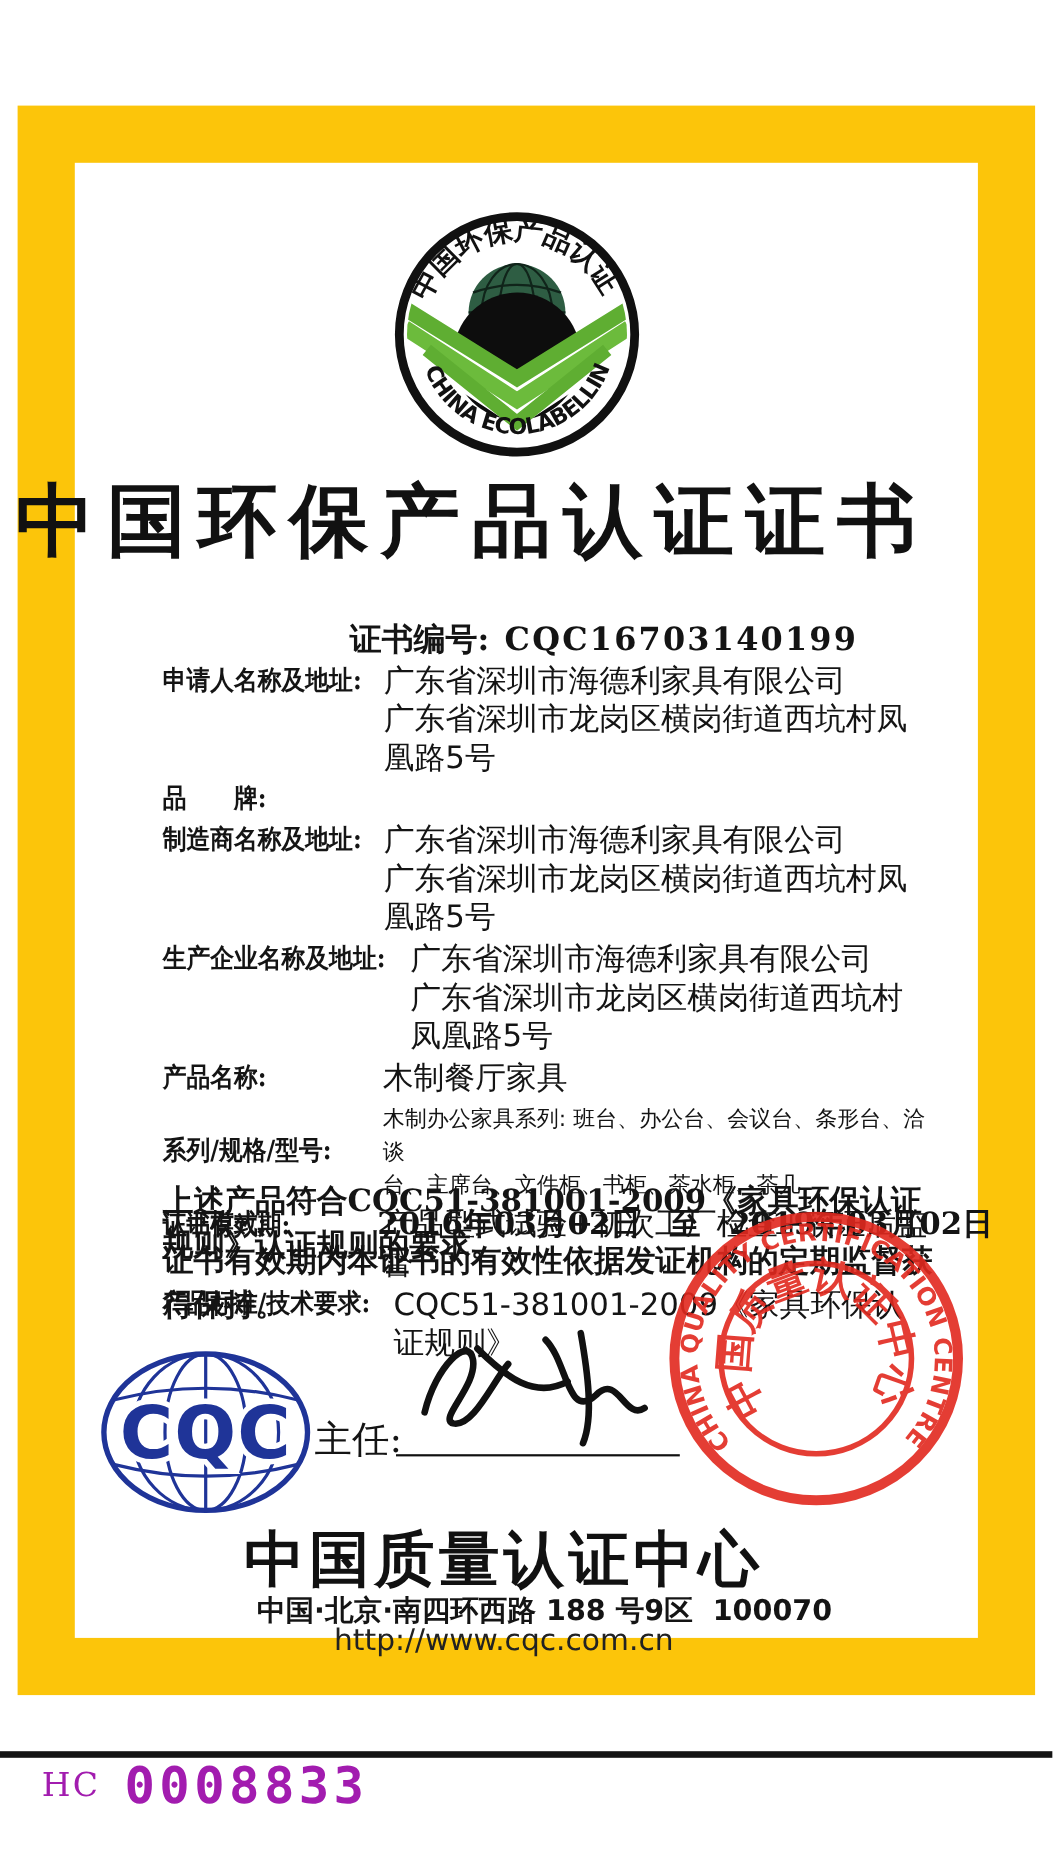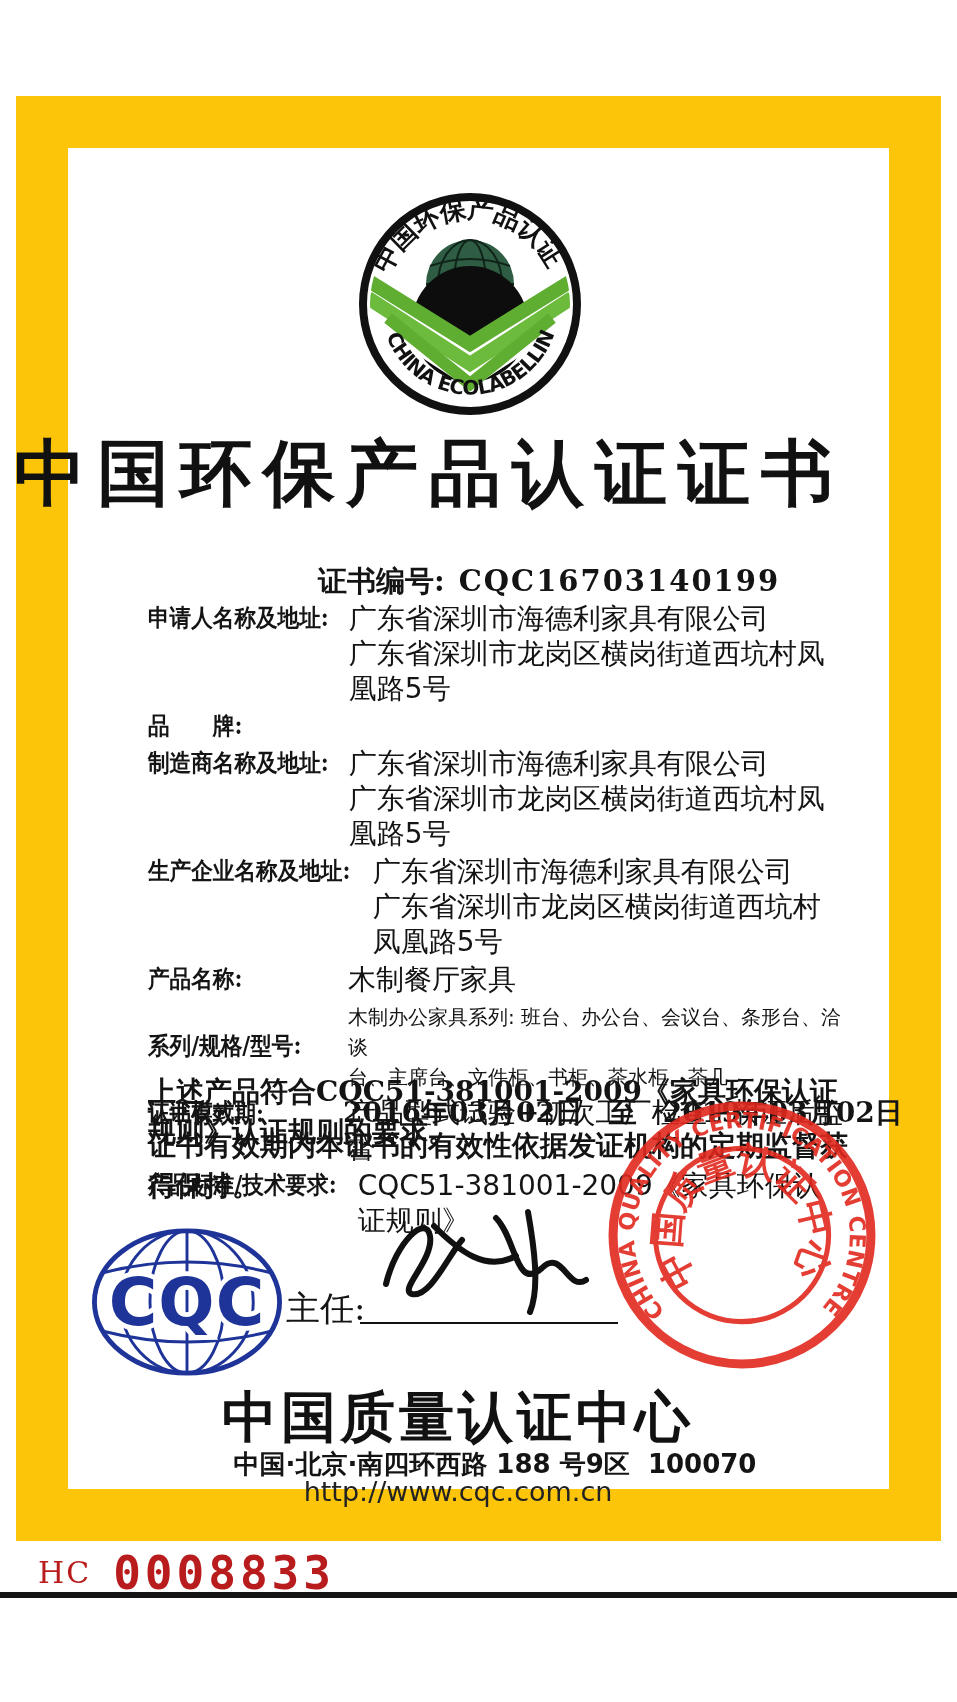--- a/index.html
+++ b/index.html
@@ -38,21 +38,21 @@
   .signature-svg{position:absolute;left:368px;top:1196px;width:240px;height:130px;}
   .sig-line{position:absolute;left:360px;top:1322px;width:258px;height:0;
             border-top:2px solid #111;}
   .stamp{position:absolute;left:603px;top:1096px;width:278px;height:278px;opacity:.9;}
   .org-name{position:absolute;left:0;top:1381px;width:916px;text-align:center;margin:0;
             font-size:55px;font-weight:bold;letter-spacing:4px;color:#111;}
   .org-address{position:absolute;left:0;top:1447px;width:916px;text-align:center;
                font-size:26px;font-weight:bold;white-space:pre;margin-left:37px;}
   .org-url{position:absolute;left:0;top:1476px;width:916px;text-align:center;
            font-size:27px;color:#222;}
-  .serial{position:absolute;left:38px;top:1546px;color:#b91c1c;}
+  .serial{position:absolute;left:38px;top:1596px;color:#a21caf;}
   .serial-prefix{font-family:"DejaVu Serif","Liberation Serif",serif;font-size:30px;
                  letter-spacing:2px;vertical-align:6px;}
   .serial-number{font-family:"DejaVu Sans Mono","Liberation Mono",monospace;
                  font-size:46px;font-weight:bold;letter-spacing:4px;margin-left:22px;}
   .bottom-line{position:absolute;left:0;top:1592px;width:957px;height:6px;background:#141414;}
   svg text{font-family:"DejaVu Sans","Liberation Sans",sans-serif;}
 </style>
 </head>
 <body>
 

